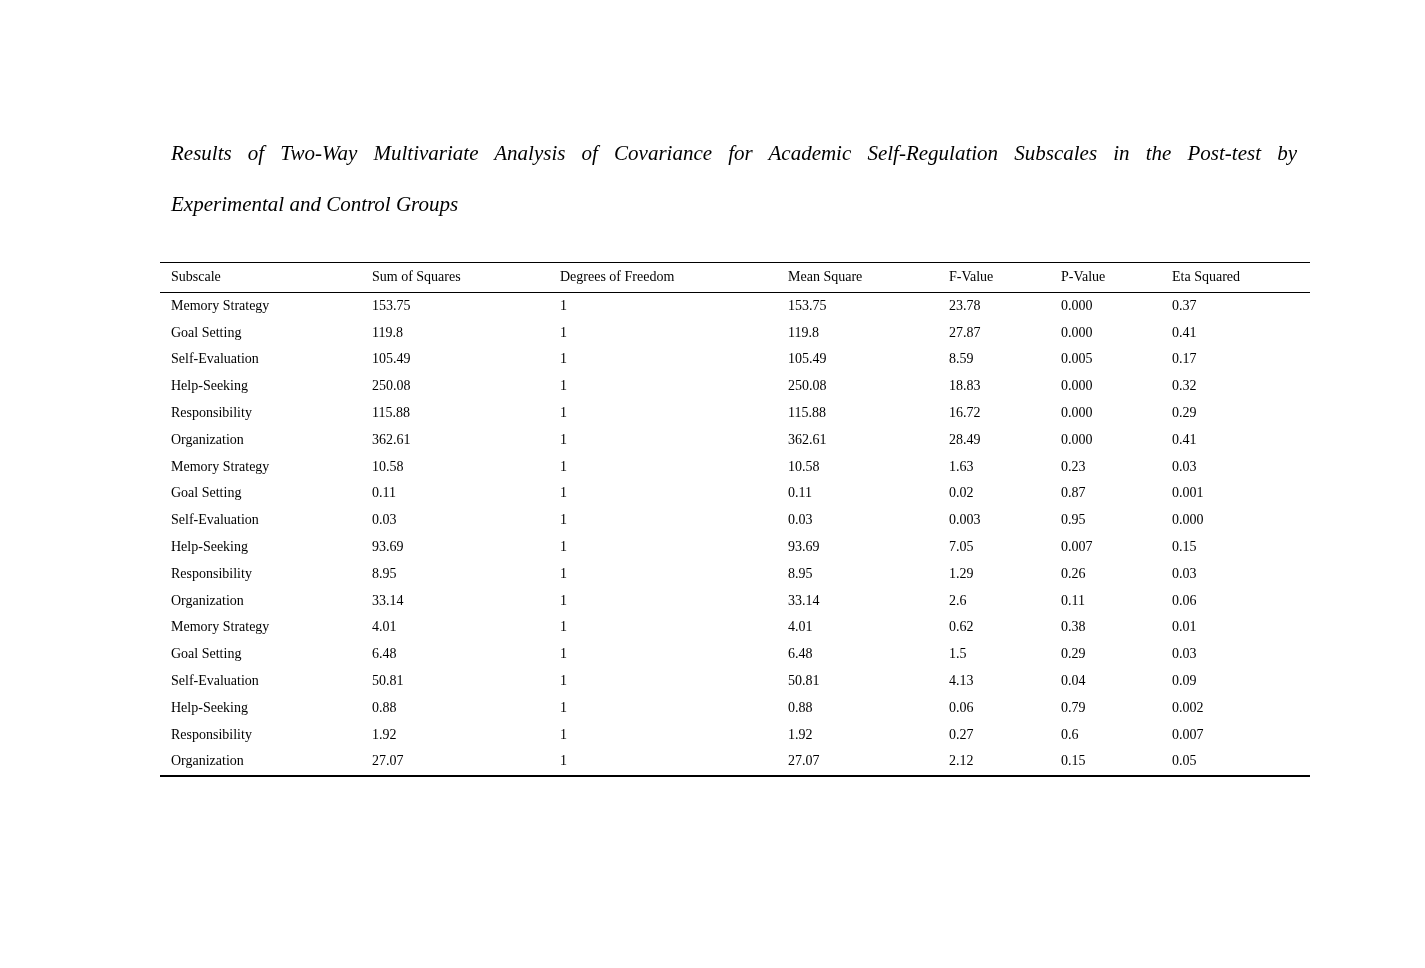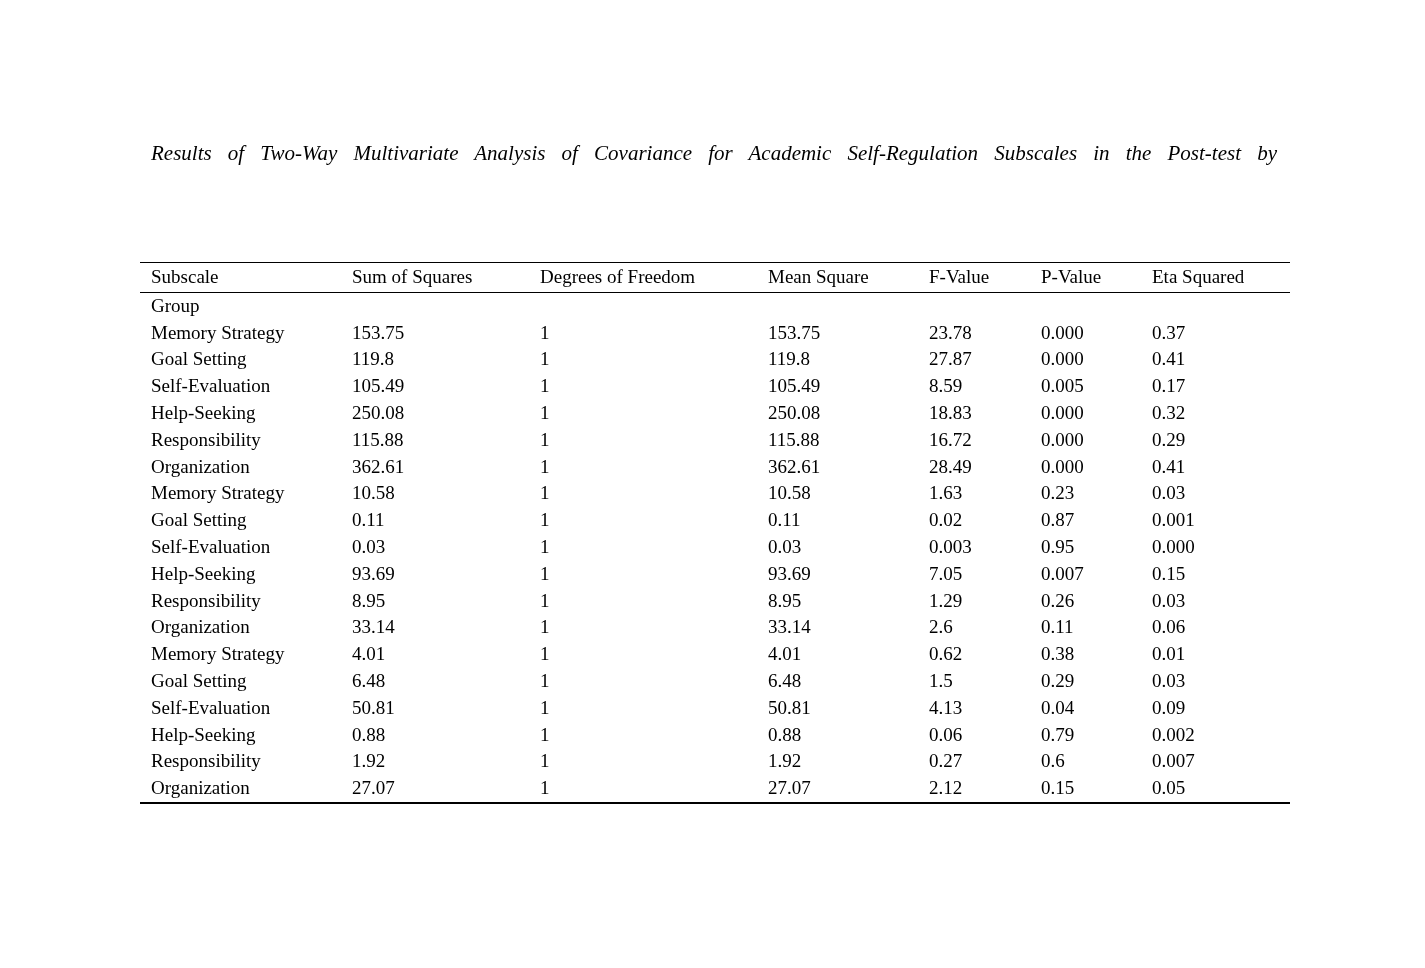--- a/index.html
+++ b/index.html
@@ -4,41 +4,41 @@
 <style>
   html, body { margin: 0; padding: 0; }
   body {
     width: 1425px; height: 968px;
     background: #ffffff;
     font-family: "Liberation Serif", serif;
     color: #000000;
     position: relative;
     overflow: hidden;
   }
-  .page { position: absolute; inset: 0; }
+  .page { position: absolute; inset: 0; margin-left: 20px; }
 
   .title-line {
     position: absolute;
     left: 151px;
     width: 1126px;
     font-size: 21px;
     font-style: italic;
     line-height: 24px;
     white-space: normal;
   }
   #title-line-1 { top: 141px; text-align: justify; text-align-last: justify; }
   #title-line-2 { top: 192px; text-align: left; }
 
   table.anova {
     position: absolute;
     left: 140px; top: 262px;
     width: 1150px;
     border-collapse: collapse;
     table-layout: fixed;
-    font-size: 19px;
+    font-size: 14px;
     border-top: 1.5px solid #000;
     border-bottom: 2px solid #000;
   }
   col.w0 { width: 212px; }
   col.w1 { width: 188px; }
   col.w2 { width: 228px; }
   col.w3 { width: 161px; }
   col.w4 { width: 112px; }
   col.w5 { width: 111px; }
   col.w6 { width: 138px; }
@@ -61,20 +61,21 @@
   }
   table.anova .c0 { padding-left: 11px; }
 </style>
 </head>
 <body>
 
 <div class="page">
 
   <div id="title-line-1" class="title-line">Results of Two-Way Multivariate Analysis of Covariance for Academic Self-Regulation Subscales in the Post-test by</div>
 
+  <div id="title-line-2" class="title-line">Experimental and Control Groups</div>
 
   <table class="anova">
     <colgroup>
       <col class="w0">
         <col class="w1">
         <col class="w2">
         <col class="w3">
       <col class="w4">
         <col class="w5">
         <col class="w6">
@@ -85,23 +86,20 @@
         <th class="c1">Sum of Squares</th>
         <th class="c2">Degrees of Freedom</th>
         <th class="c3">Mean Square</th>
         <th class="c4">F-Value</th>
         <th class="c5">P-Value</th>
         <th class="c6">Eta Squared</th>
       </tr>
     </thead>
     <tbody>
         <tr>
-          <td colspan="7" class="c0">Group</td>
-        </tr>
-        <tr>
           <td class="c0">Memory Strategy</td>
           <td class="c1">153.75</td>
           <td class="c2">1</td>
           <td class="c3">153.75</td>
           <td class="c4">23.78</td>
           <td class="c5">0.000</td>
           <td class="c6">0.37</td>
         </tr>
         <tr>
           <td class="c0">Goal Setting</td>

